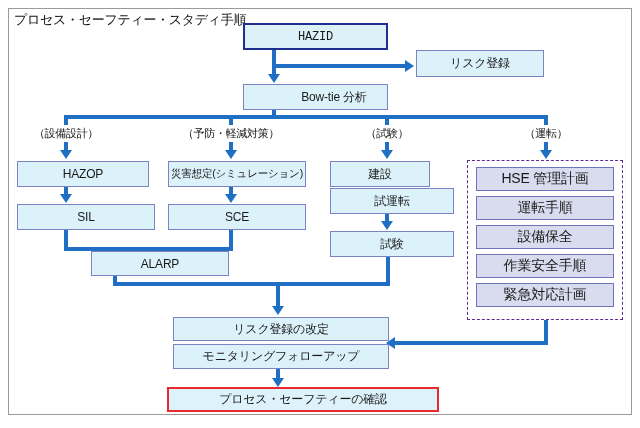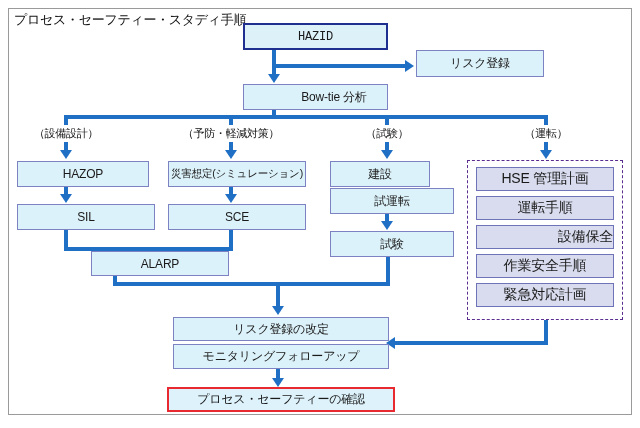--- a/index.html
+++ b/index.html
@@ -189,21 +189,21 @@
   <div class="ah-down" style="left:272px; top:306px;"></div>
 
   <div class="dashgroup" style="left:467px; top:160px; width:156px; height:160px;"></div>
 
   <div class="box lav small" style="left:476px; top:167px; width:138px; height:24px;">
     <span>HSE 管理計画</span>
   </div>
   <div class="box lav small" style="left:476px; top:196px; width:138px; height:24px;">
     <span>運転手順</span>
   </div>
-  <div class="box lav small" style="left:476px; top:225px; width:138px; height:24px;justify-content:flex-end;">
+  <div class="box lav small" style="left:476px; top:225px; width:138px; height:24px;">
     <span>設備保全</span>
   </div>
   <div class="box lav small" style="left:476px; top:254px; width:138px; height:24px;">
     <span>作業安全手順</span>
   </div>
   <div class="box lav small" style="left:476px; top:283px; width:138px; height:24px;">
     <span>緊急対応計画</span>
   </div>
 
   <div class="ln" style="left:544px; top:320px; width:4px; height:25px;"></div>
@@ -213,17 +213,17 @@
   <div class="box cyan" style="left:173px; top:317px; width:216px; height:24px;">
     <span>リスク登録の改定</span>
   </div>
   <div class="box cyan" style="left:173px; top:344px; width:216px; height:25px;">
     <span>モニタリングフォローアップ</span>
   </div>
 
   <div class="ln" style="left:276px; top:369px; width:4px; height:12px;"></div>
   <div class="ah-down" style="left:272px; top:378px;"></div>
 
-  <div class="box red" style="left:167px; top:387px; width:228px; height:25px;">
+  <div class="box red" style="left:167px; top:387px; width:272px; height:25px;">
     <span>プロセス・セーフティーの確認</span>
   </div>
 
 </div>
 
 </body></html>

